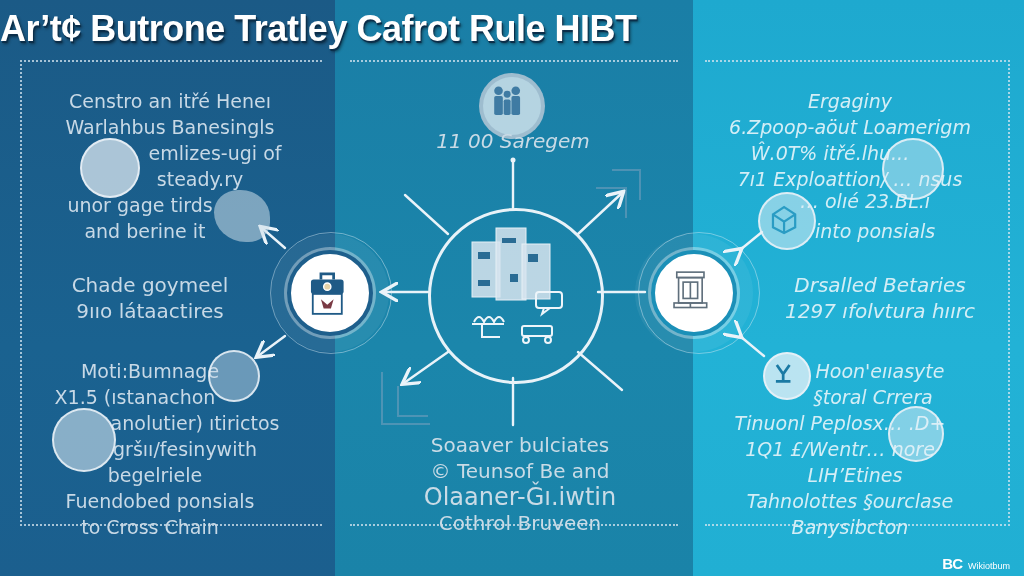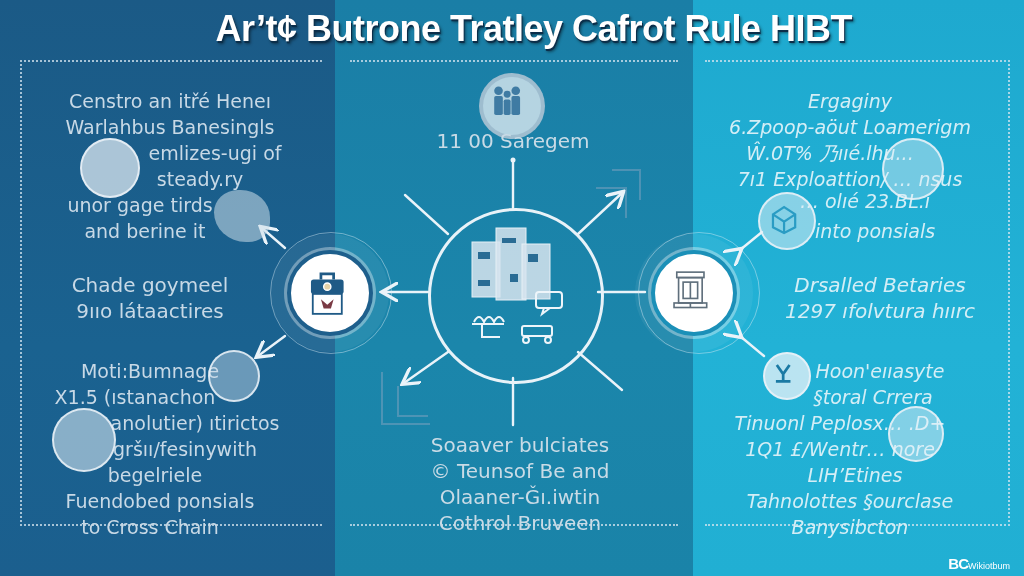--- a/index.html
+++ b/index.html
@@ -7,21 +7,21 @@
     width:1024px; height:576px; overflow:hidden; position:relative;
     font-family:"DejaVu Sans", sans-serif;
     background:#1a5f8c;
   }
   .panel { position:absolute; top:0; height:576px; }
   .panel-left  { left:0; width:335px; background:linear-gradient(180deg,#1b5a86 0%,#1a6290 60%,#1b5f8e 100%); }
   .panel-mid   { left:335px; width:358px; background:linear-gradient(180deg,#1a7ea6 0%,#1b86ab 60%,#1a83a8 100%); }
   .panel-right { left:693px; width:331px; background:linear-gradient(180deg,#1ea9cf 0%,#22b2d6 60%,#21afd3 100%); }
 
   .title {
-    position:absolute; top:4px; left:0; width:852px; text-align:right;
+    position:absolute; top:4px; left:0; width:852px; text-align:left;
     font-family:"Liberation Sans", sans-serif; font-weight:bold;
     font-size:36px; color:#ffffff; letter-spacing:-0.5px;
     text-shadow: 1px 2px 0 #0b2e4a, 2px 3px 3px rgba(0,0,0,0.45);
     line-height:50px;
   }
 
   .dotbox { position:absolute; border:2px dotted rgba(215,230,240,0.75); }
   .dotbox-left  { left:20px; top:60px; width:300px; height:462px; border-right:none; }
   .dotbox-mid   { left:350px; top:60px; width:328px; height:462px; border-left:none; border-right:none; }
   .dotbox-right { left:705px; top:60px; width:303px; height:462px; border-left:none; }
@@ -53,21 +53,21 @@
     position:absolute; left:428px; top:208px; width:170px; height:170px;
     border-radius:50%; border:3px solid #e8f2f8; background:transparent;
   }
 
   svg.lines { position:absolute; left:0; top:0; width:1024px; height:576px; pointer-events:none; }
 
   .logo {
     position:absolute; right:14px; bottom:4px; color:#ffffff;
     font-family:"Liberation Sans", sans-serif; font-size:13px;
   }
-  .logo .mark { font-weight:bold; font-size:15px; letter-spacing:-1px; margin-right:0; }
+  .logo .mark { font-weight:bold; font-size:15px; letter-spacing:-1px; margin-right:6px; }
   .logo .brand { font-size:9px; }
 </style>
 </head>
 <body>
 
 <div class="panel panel-left"></div>
 <div class="panel panel-mid"></div>
 <div class="panel panel-right"></div>
 
 <div class="title">Ar’t¢ Butrone Tratley Cafrot Rule HIBT</div>
@@ -138,26 +138,26 @@
     <g fill="#3f7ba3">
       <circle cx="18" cy="16" r="5"></circle>
         <circle cx="38" cy="16" r="5"></circle>
         <circle cx="28" cy="20" r="4"></circle>
       <rect x="13" y="22" width="10" height="22" rx="2"></rect>
       <rect x="33" y="22" width="10" height="22" rx="2"></rect>
       <rect x="24" y="26" width="8" height="18" rx="2"></rect>
     </g>
   </svg>
 </div>
-<div class="txt txt-mid" style="left:420px;top:128px;width:186px;font-size:20px">11 00 Saregem</div>
+<div class="txt txt-mid" style="left:420px;top:128px;width:186px;font-style:italic;font-size:20px">11 00 Saregem</div>
 
 <div>
   <div class="txt txt-mid" style="left:380px;top:432px;width:280px;font-size:20px">Soaaver bulciates</div>
   <div class="txt txt-mid" style="left:380px;top:458px;width:280px;font-size:20px">© Teunsof Be and</div>
-  <div class="txt txt-mid" style="left:380px;top:484px;width:280px;font-size:20px">Olaaner-Ǧı.iwtin</div>
+  <div class="txt txt-mid" style="left:380px;top:484px;width:280px;font-size:24px">Olaaner-Ǧı.iwtin</div>
   <div class="txt txt-mid" style="left:380px;top:510px;width:280px;font-size:20px">Cothrol Bruveen</div>
 </div>
 
 <div class="node-ring" style="left:270px;top:232px;width:120px;height:120px"></div>
 <div class="node" style="left:287px;top:250px;width:86px;height:86px;border:4px solid #1e5f8c;box-sizing:border-box">
   <svg viewBox="0 0 86 86" width="78" height="78" style="position:absolute;left:0;top:0">
     <rect x="22" y="28" width="36" height="16" rx="3" fill="#1f5a86"></rect>
     <path d="M33,28 L33,22 L47,22 L47,28" fill="none" stroke="#1f5a86" stroke-width="3"></path>
     <rect x="24" y="44" width="32" height="22" fill="none" stroke="#1f5a86" stroke-width="2"></rect>
     <circle cx="40" cy="36" r="4" fill="#e6d2a8" stroke="#ffffff" stroke-width="1.5"></circle>
@@ -203,21 +203,21 @@
   <div class="txt" style="left:90px;top:462px;width:130px">begelriele</div>
   <div class="txt" style="left:40px;top:488px;width:240px">Fuendobed ponsials</div>
   <div class="txt" style="left:60px;top:514px;width:180px">to Cross Chain</div>
 </div>
 <div class="circle-icon" style="left:208px;top:350px;width:48px;height:48px;background:rgba(205,222,234,0.45)"></div>
 <div class="circle-icon" style="left:52px;top:408px;width:60px;height:60px;background:rgba(210,226,238,0.6)"></div>
 
 <div>
   <div class="txt txt-right" style="left:770px;top:88px;width:160px">Ergaginy</div>
   <div class="txt txt-right" style="left:720px;top:114px;width:260px">6.Zpoop-aöut Loamerigm</div>
-  <div class="txt txt-right" style="left:730px;top:140px;width:200px">Ŵ.0T% 乃ııé.lhu...</div>
+  <div class="txt txt-right" style="left:730px;top:140px;width:200px">Ŵ.0T% itřé.lhu...</div>
   <div class="txt txt-right" style="left:720px;top:166px;width:260px">7ı1 Exploattion/ … nsus</div>
   <div class="txt txt-right" style="left:760px;top:188px;width:210px">… olıé 23.BL.ı</div>
   <div class="txt txt-right" style="left:810px;top:218px;width:130px">into ponsials</div>
 </div>
 <div class="circle-icon" style="left:882px;top:138px;width:58px;height:58px;background:rgba(220,238,246,0.45)"></div>
 <div class="circle-icon" style="left:758px;top:192px;width:54px;height:54px;background:rgba(220,238,246,0.55)">
   <svg viewBox="0 0 54 54" width="50" height="50" style="position:absolute;left:0;top:0">
       <path d="M14,22 L26,14 L38,22 L38,36 L26,42 L14,36 Z M14,22 L26,30 L38,22 M26,30 L26,42" fill="none" stroke="#2a9cc4" stroke-width="2.4"></path>
     </svg>
 </div>

